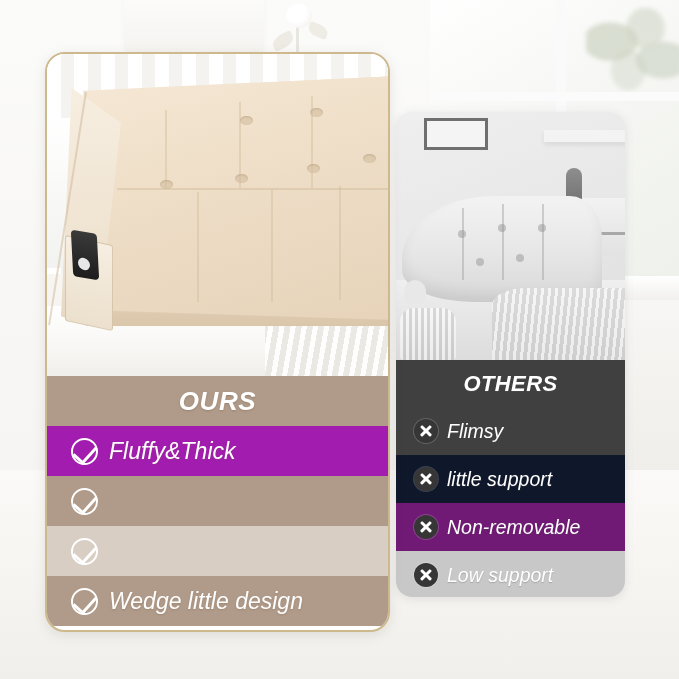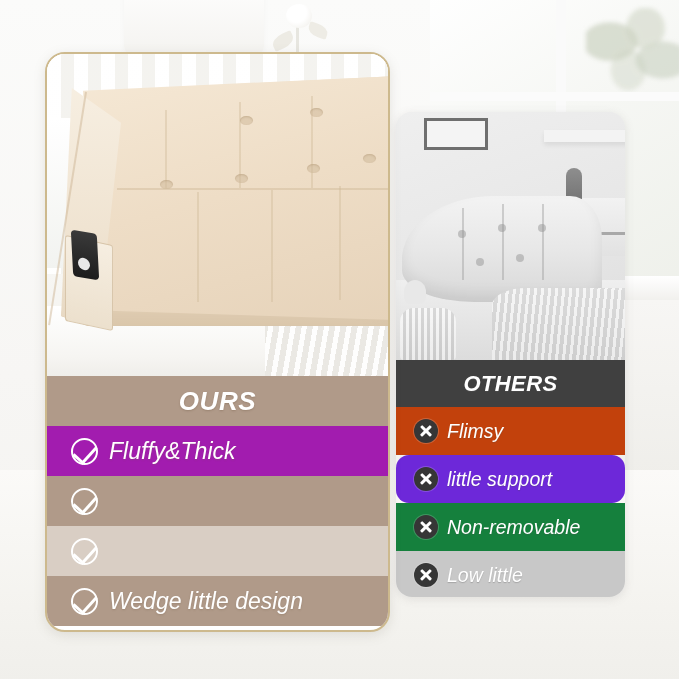--- a/index.html
+++ b/index.html
@@ -500,38 +500,38 @@
       <div class="op-blanket"></div>
       <div class="op-stool"></div>
       <div class="op-lamp"></div>
     </div>
 
     <div class="others-list">
       <div class="others-head" style="background: #404040;">
         <span class="others-head-text">OTHERS</span>
       </div>
 
-      <div class="others-row" style="background: #c2410c;">
+      <div class="others-row" style="background: #404040;">
         <span class="x-icon"></span>
         <span class="others-row-text">Flimsy</span>
       </div>
 
-      <div class="others-row" style="background: #6d28d9; border-radius: 13px;">
+      <div class="others-row" style="background: #0f172a;">
         <span class="x-icon"></span>
         <span class="others-row-text">little support</span>
       </div>
 
-      <div class="others-row" style="background: #15803d;">
+      <div class="others-row" style="background: #701a75;">
         <span class="x-icon"></span>
         <span class="others-row-text">Non-removable</span>
       </div>
 
       <div class="others-row" style="background: rgb(200, 200, 200);">
         <span class="x-icon"></span>
-        <span class="others-row-text">Low little</span>
+        <span class="others-row-text">Low support</span>
       </div>
     </div>
   </div>
 
   <div class="ours-card" style="border-color: rgb(205, 185, 141);">
 
     <div class="ours-photo">
       <div class="pp-curtain"></div>
       <div class="pp-window"></div>
       <div class="pp-bedbase"></div>

